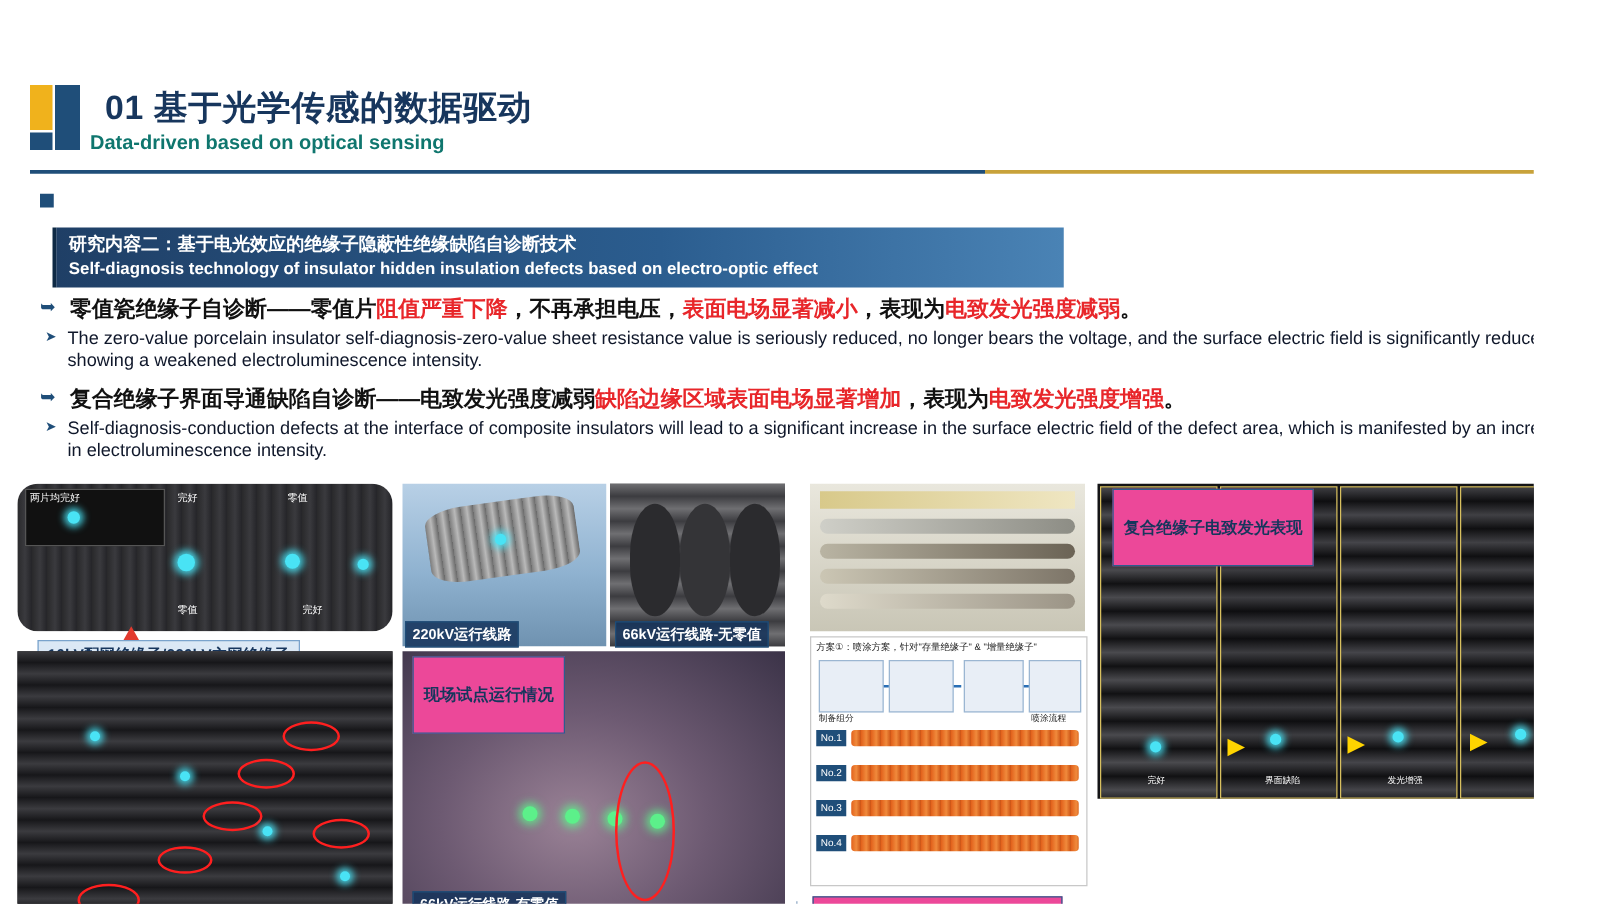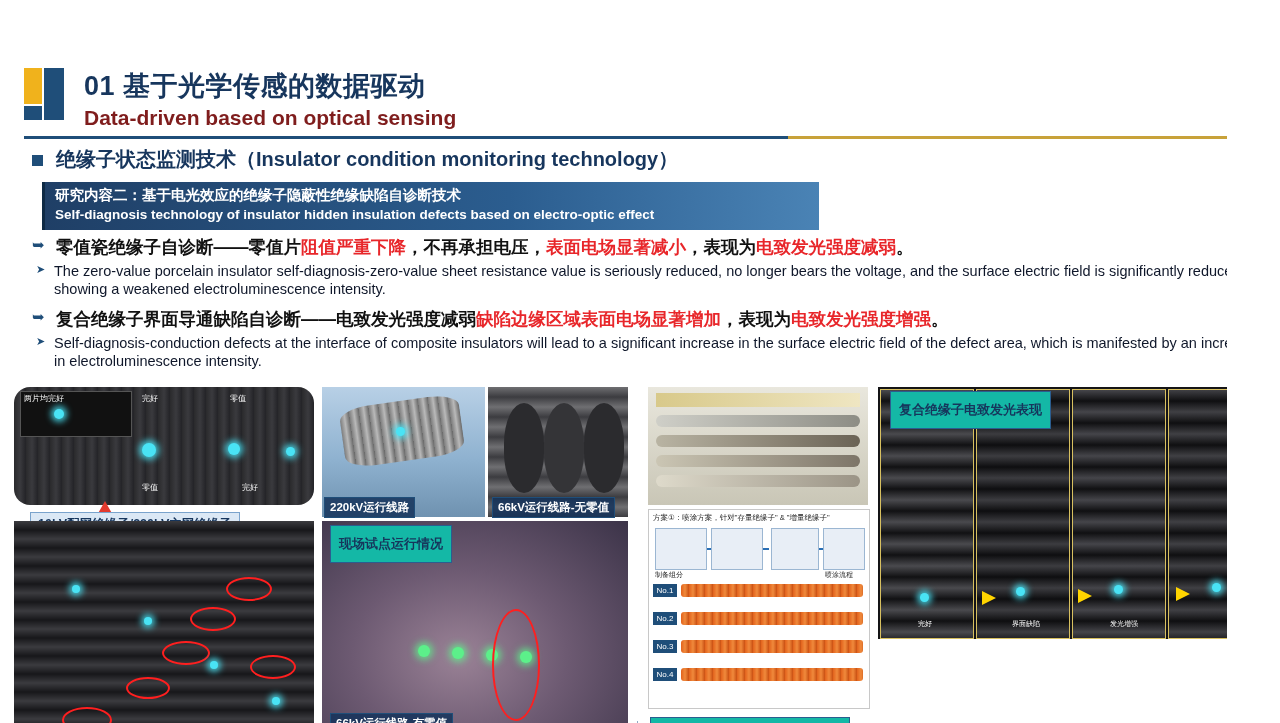--- a/index.html
+++ b/index.html
@@ -11,33 +11,33 @@
     position:relative;
   }
   
   .slide{position:relative;width:1227px;height:723px;overflow:hidden;margin-top:48px;}
   .hdr{position:absolute;left:0;top:0;width:1280px;height:92px;}
   .hdr-logo{position:absolute;left:24px;top:20px;width:44px;height:52px;}
   .hdr-logo .bar1{position:absolute;left:0;top:0;width:18px;height:36px;background:#f0b21c;}
   .hdr-logo .bar2{position:absolute;left:20px;top:0;width:20px;height:52px;background:#1f4e79;}
   .hdr-logo .bar3{position:absolute;left:0;top:38px;width:18px;height:14px;background:#1f4e79;}
   .hdr-title-cn{position:absolute;left:84px;top:20px;font-size:27px;font-weight:bold;color:#17365d;letter-spacing:0.5px;}
-  .hdr-title-en{position:absolute;left:84px;top:58px;font-size:21px;font-weight:bold;color:#7f1d1d;}
+  .hdr-title-en{position:absolute;left:72px;top:58px;font-size:16px;font-weight:bold;color:#0f766e;}
   .hdr-rule{position:absolute;left:24px;top:88px;width:1232px;height:3px;
      background:linear-gradient(to right,#1f4e79 0%,#1f4e79 62%,#c8a23a 62%,#c8a23a 100%);}
 
   
   .sec{position:absolute;left:24px;top:98px;width:1232px;height:30px;}
   .sec .sq{position:absolute;left:8px;top:9px;width:11px;height:11px;background:#1f4e79;}
   .sec .txt{position:absolute;left:32px;top:0px;font-size:20px;font-weight:bold;color:#17365d;}
 
   
   .subbanner{position:absolute;left:42px;top:134px;width:774px;height:48px;
      background:linear-gradient(to right,#1f3f66 0%,#2b5d8f 60%,#4a83b5 100%);
-     border-left:3px solid #0e2a45;}
+     border-left:3px solid #0e2a45;padding-left:32px;}
   .subbanner .l1{position:absolute;left:10px;top:4px;font-size:14.5px;font-weight:bold;color:#ffffff;}
   .subbanner .l2{position:absolute;left:10px;top:25px;font-size:13.5px;font-weight:bold;color:#ffffff;}
 
   
   .body{position:absolute;left:24px;top:188px;width:1240px;}
   .ln{position:relative;margin-bottom:2px;}
   .arw{position:absolute;left:8px;top:0px;color:#1f4e79;font-size:15px;font-weight:bold;}
   .cn{margin-left:32px;font-size:17.5px;font-weight:bold;color:#111;line-height:1.35;}
   .en{margin-left:30px;font-size:14.5px;color:#0f172a;line-height:1.26;}
   .red{color:#e8262a;}
@@ -46,22 +46,22 @@
   
   .imgarea{position:absolute;left:0px;top:335px;width:1280px;height:388px;background:#fff;}
   .divider{position:absolute;left:637px;top:338px;width:0;height:380px;border-left:1.5px dashed #8fa8c4;}
 
   
   .ph{position:absolute;overflow:hidden;background:#222;}
   .cap{position:absolute;font-size:11.5px;font-weight:bold;color:#fff;background:rgba(20,50,90,0.85);
        padding:2px 5px;border:1px solid #1f4e79;white-space:nowrap;}
   .cap-blue{position:absolute;font-size:12.5px;font-weight:bold;color:#17365d;background:#dbe8f5;
        border:1px solid #7aa3cc;padding:3px 7px;white-space:nowrap;}
-  .cap-wht{position:absolute;font-size:13px;font-weight:bold;color:#16365c;background:#14b8a6;
-       border:1px solid #2b5d8f;padding:9px 8px;white-space:nowrap;}
+  .cap-wht{position:absolute;font-size:13px;font-weight:bold;color:#16365c;background:#ec4899;
+       border:1px solid #2b5d8f;padding:21px 8px;white-space:nowrap;}
 
   
   .tex-dark{background:
      repeating-linear-gradient(90deg,#2a2a2c 0px,#3a3a3e 6px,#232327 12px),
      radial-gradient(circle at 50% 30%,#4a4a50 0%,#191919 70%);}
   .tex-ins{background:
      repeating-linear-gradient(180deg,#3b3b3f 0px,#17171a 9px,#3b3b3f 18px),
      linear-gradient(90deg,#0d0d0f,#2e2e33 45%,#0d0d0f);}
   .tex-grey{background:
      repeating-linear-gradient(180deg,#6f6f72 0px,#3c3c40 10px,#6f6f72 20px),
@@ -98,21 +98,20 @@
         <div class="bar2"></div>
         <div class="bar3"></div>
     </div>
     <div class="hdr-title-cn">01 基于光学传感的数据驱动</div>
     <div class="hdr-title-en">Data-driven based on optical sensing</div>
     <div class="hdr-rule"></div>
   </div>
 
   <div class="sec">
     <div class="sq"></div>
-    <div class="txt">绝缘子状态监测技术（Insulator condition monitoring technology）</div>
   </div>
 
   <div class="subbanner">
     <div class="l1">研究内容二：基于电光效应的绝缘子隐蔽性绝缘缺陷自诊断技术</div>
     <div class="l2">Self-diagnosis technology of insulator hidden insulation defects based on electro-optic effect</div>
   </div>
 
   <div class="body">
 
     <div class="ln">

